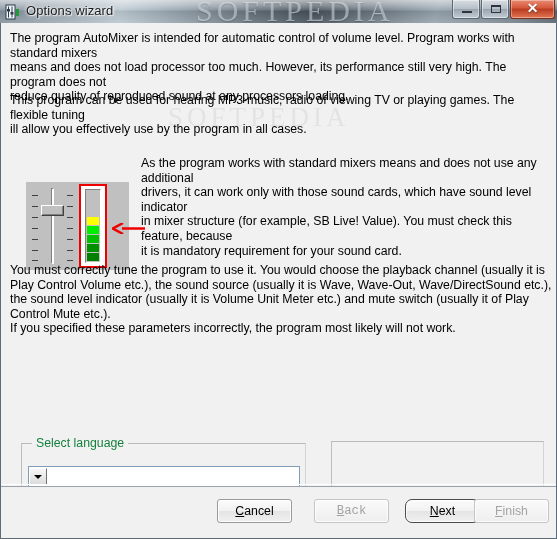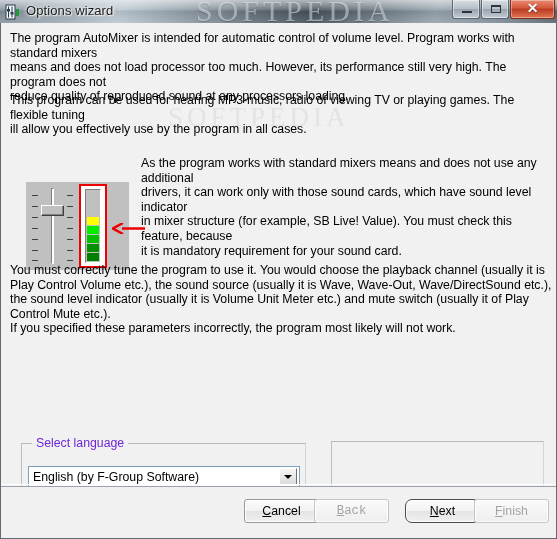--- a/index.html
+++ b/index.html
@@ -266,21 +266,21 @@
     box-sizing: border-box;
     pointer-events: none;
     opacity: 0.55;
   }
   .gb-title {
     position: absolute;
     top: -8px; left: 10px;
     padding: 0 4px;
     background: #f1f1f1;
     font-size: 12.3px;
-    color: #6d28d9;
+    color: #15803d;
     white-space: nowrap;
   }
 
   #gb-lang  { left: 20px;  top: 420px; width: 285px; height: 56px; }
   #gb-opts  { left: 330px; top: 418px; width: 213px; height: 64px; }
 
   
   .combo {
     position: absolute;
     left: 6px; top: 22px;
@@ -361,21 +361,21 @@
     border-color: #4b4b4b;
     box-shadow: inset 0 0 0 1px rgba(255,255,255,0.9);
   }
   .btn.disabled {
     color: #a3a3a3;
     border-color: #c4c4c4;
     background: linear-gradient(to bottom, #fafafa 0%, #f4f4f4 50%, #eeeeee 100%);
   }
   .btn u { text-decoration: underline; }
 
-  #btn-cancel { left: 243px; justify-content: center; }
+  #btn-cancel { left: 216px; justify-content: center; }
   #btn-back   { left: 313px; font-family: Liberation Mono, monospace; }
   #btn-next   { left: 404px; border-radius: 7px; }
   #btn-finish { left: 473px; }
 </style>
 </head>
 <body>
 
 <div id="app">
 
   <div class="titlebar">
@@ -465,21 +465,20 @@
 it is mandatory requirement for your sound card.</div>
       <div class="para" id="para4">You must correctly tune the program to use it. You would choose the playback channel (usually it is
 Play Control Volume etc.), the sound source (usually it is Wave, Wave-Out, Wave/DirectSound etc.),
 the sound level indicator (usually it is Volume Unit Meter etc.) and mute switch (usually it of Play Control Mute etc.).
 If you specified these parameters incorrectly, the program most likely will not work.</div>
 
       <div class="groupbox" id="gb-lang">
         <div class="gb-inner"></div>
         <div class="gb-title">Select language</div>
         <div class="combo">
-          <span class="combo-text">English (by F-Group Software)</span>
           <span class="combo-btn">
             <span class="combo-arrow"></span>
           </span>
         </div>
       </div>
 
       <div class="groupbox" id="gb-opts">
         <div class="gb-inner"></div>
         <div class="cbrow" style="top:44px">
           <span class="cbox"></span>

